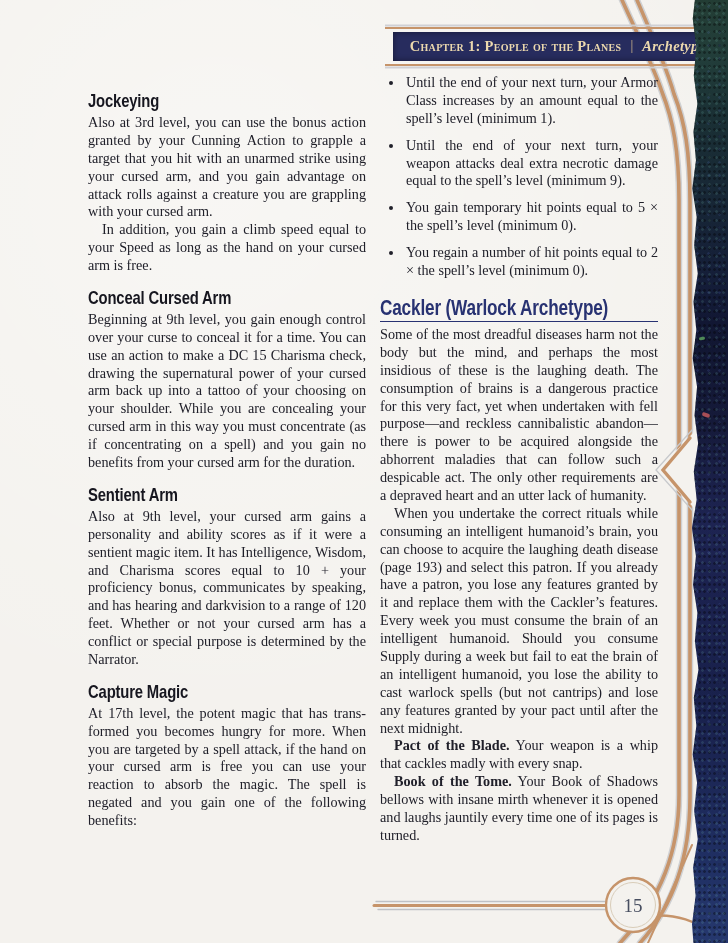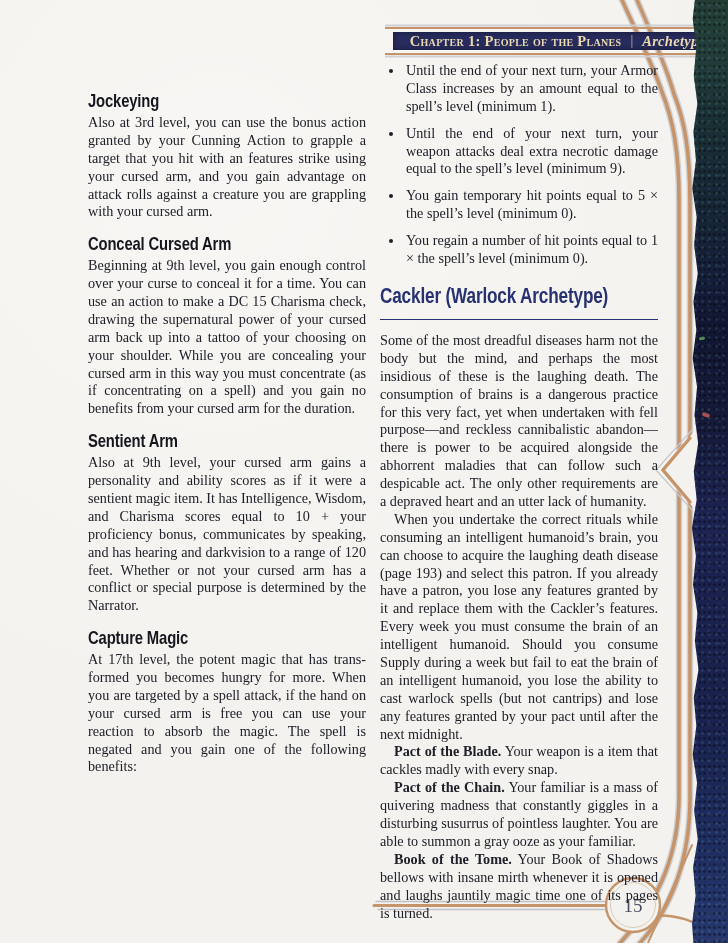--- a/index.html
+++ b/index.html
@@ -11,21 +11,21 @@
     overflow:hidden;
     font-family:"Liberation Serif", serif;
     color:#20202a;
   }
 
   
   .deco{position:absolute;top:0;left:0;z-index:1;}
 
   
   .banner{
-    position:absolute;left:393px;top:32px;width:335px;height:18px;
+    position:absolute;left:393px;top:32px;width:335px;height:29px;
     background:#272c5e;
     display:flex;align-items:center;justify-content:center;gap:9px;
     z-index:2;
     box-shadow:inset 0 0 6px rgba(0,0,0,.45);
   }
   .banner::before,.banner::after{
     content:'';position:absolute;left:-8px;right:0;height:2px;background:#c6946a;
   }
   .banner::before{top:-5px;box-shadow:0 -2.5px 0 rgba(205,206,210,.95);}
   .banner::after{bottom:-5px;box-shadow:0 2.5px 0 rgba(205,206,210,.95);}
@@ -53,40 +53,40 @@
       radial-gradient(rgba(0,0,0,.35) 1px, transparent 1.4px);
     background-size:7px 9px,11px 13px,5px 7px;
   }
   .speck{position:absolute;z-index:4;border-radius:2px;}
   .speck-red{top:413px;left:702px;width:8px;height:4px;background:#a84f56;transform:rotate(18deg);}
   .speck-green{top:337px;left:699px;width:6px;height:3px;background:#4f8a57;transform:rotate(-10deg);}
 
   
   .col{position:absolute;z-index:2;width:278px;font-size:14.2px;line-height:1.26;text-align:justify;}
   .col-left{left:88px;top:91px;}
-  .col-right{left:380px;top:62px;}
+  .col-right{left:380px;top:74px;}
 
   .feat{margin:0 0 13px 0;}
   .feat-heading{
     margin:10px 0 3px 0;
     font-family:"Liberation Sans", sans-serif;
     font-weight:bold;font-size:19px;line-height:1.05;
     color:#16161f;
     transform:scaleX(.78);transform-origin:left center;
     white-space:nowrap;letter-spacing:-.2px;
   }
   .feat:first-child .feat-heading{margin-top:0;}
   .col p{margin:0;}
   .col p + p{text-indent:14px;}
 
   ul.benefits{margin:0 0 16px 0;padding:0 0 0 24px;list-style:disc;}
   ul.benefits li{margin:0 0 9px 0;padding-left:2px;}
   ul.benefits li::marker{color:#20202a;font-size:13px;}
 
-  .arch-heading-wrap{border-bottom:1.6px solid #283272;margin:4px 0 12px 0;padding-bottom:12px;}
+  .arch-heading-wrap{border-bottom:1.6px solid #283272;margin:4px 0 4px 0;padding-bottom:2px;}
   .arch-heading{
     margin:0;
     font-family:"Liberation Sans", sans-serif;
     font-weight:bold;font-size:22px;line-height:1.05;
     color:#283272;
     transform:scaleX(.78);transform-origin:left center;
     white-space:nowrap;letter-spacing:-.2px;
   }
   .pact{text-indent:16px;}
   .pact-label{font-weight:bold;}
@@ -134,21 +134,22 @@
   <div class="banner">
     <span class="chap">Chapter 1: People of the Planes</span>
     <span class="sep">|</span>
     <span class="arch">Archetypes</span>
   </div>
 
   <div class="col col-left">
 
     <section class="feat">
       <h3 class="feat-heading">Jockeying</h3>
-      <p>Also at 3rd level, you can use the bonus action granted by your Cunning Action to grapple a target that you hit with an features strike using your cursed arm, and you gain advantage on attack rolls against a creature you are grappling with your cursed arm.</p>
+      <p>Also at 3rd level, you can use the bonus action granted by your Cunning Action to grapple a target that you hit with an unarmed strike using your cursed arm, and you gain advantage on attack rolls against a creature you are grappling with your cursed arm.</p>
+      <p>In addition, you gain a climb speed equal to your Speed as long as the hand on your cursed arm is free.</p>
     </section>
 
     <section class="feat">
       <h3 class="feat-heading">Conceal Cursed Arm</h3>
       <p>Beginning at 9th level, you gain enough control over your curse to conceal it for a time. You can use an action to make a DC 15 Charisma check, drawing the supernatural power of your cursed arm back up into a tattoo of your choosing on your shoulder. While you are concealing your cursed arm in this way you must concentrate (as if concentrating on a spell) and you gain no benefits from your cursed arm for the duration.</p>
     </section>
 
     <section class="feat">
       <h3 class="feat-heading">Sentient Arm</h3>
       <p>Also at 9th level, your cursed arm gains a person­ality and ability scores as if it were a sentient magic item. It has Intelligence, Wisdom, and Charisma scores equal to 10 + your proficiency bonus, commu­nicates by speaking, and has hearing and darkvision to a range of 120 feet. Whether or not your cursed arm has a conflict or special purpose is determined by the Narrator.</p>
@@ -161,35 +162,34 @@
     </section>
 
   </div>
 
   <div class="col col-right">
 
     <ul class="benefits">
       <li>Until the end of your next turn, your Armor Class increases by an amount equal to the spell’s level (minimum 1).</li>
       <li>Until the end of your next turn, your weapon attacks deal extra necrotic damage equal to the spell’s level (minimum 9).</li>
       <li>You gain temporary hit points equal to 5 × the spell’s level (minimum 0).</li>
-      <li>You regain a number of hit points equal to 1 × the spell’s level (minimum 0).</li>
+      <li>You regain a number of hit points equal to 2 × the spell’s level (minimum 0).</li>
     </ul>
 
     <div class="arch-heading-wrap">
       <h2 class="arch-heading">Cackler (Warlock Archetype)</h2>
     </div>
 
     <p>Some of the most dreadful diseases harm not the body but the mind, and perhaps the most insidious of these is the laughing death. The consumption of brains is a dangerous practice for this very fact, yet when undertaken with fell purpose—and reckless cannibalistic abandon—there is power to be acquired alongside the abhorrent maladies that can follow such a despicable act. The only other requirements are a depraved heart and an utter lack of humanity.</p>
     <p>When you undertake the correct rituals while consuming an intelligent humanoid’s brain, you can choose to acquire the laughing death disease (page 193) and select this patron. If you already have a patron, you lose any features granted by it and replace them with the Cackler’s features. Every week you must consume the brain of an intelligent humanoid. Should you consume Supply during a week but fail to eat the brain of an intelligent humanoid, you lose the ability to cast warlock spells (but not cantrips) and lose any features granted by your pact until after the next midnight.</p>
 
-    <p class="pact"><span class="pact-label">Pact of the Blade.</span><span> Your weapon is a item that cackles madly with every snap.</span></p>
+    <p class="pact"><span class="pact-label">Pact of the Blade.</span><span> Your weapon is a whip that cackles madly with every snap.</span></p>
 
-    <p class="pact"><span class="pact-label">Pact of the Chain.</span><span> Your familiar is a mass of quivering madness that constantly giggles in a disturbing susurrus of pointless laughter. You are able to summon a gray ooze as your familiar.</span></p>
 
-    <p class="pact"><span class="pact-label">Book of the Tome.</span><span> Your Book of Shadows bellows with insane mirth whenever it is opened and laughs jauntily magic time one of its pages is turned.</span></p>
+    <p class="pact"><span class="pact-label">Book of the Tome.</span><span> Your Book of Shadows bellows with insane mirth whenever it is opened and laughs jauntily every time one of its pages is turned.</span></p>
 
   </div>
 
   <div class="band"></div>
   <div class="speck speck-red"></div>
   <div class="speck speck-green"></div>
 
 </div>
 
 </body></html>

